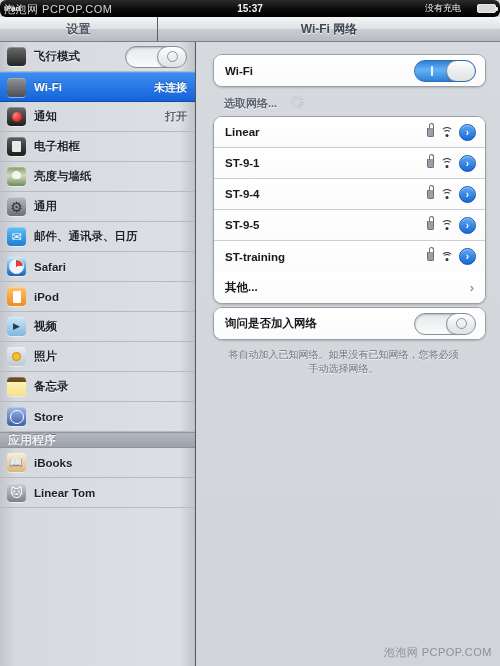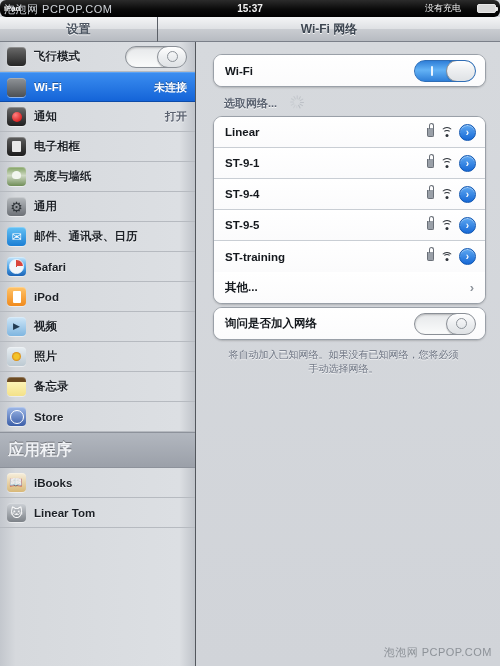--- a/index.html
+++ b/index.html
@@ -98,27 +98,27 @@
   .slabel {
     font-size: 11.5px; font-weight: bold; color: #1c2026;
     text-shadow: 0 1px 0 rgba(255,255,255,0.65);
     margin-left: 8px; white-space: nowrap;
   }
   .svalue {
     margin-left: auto; font-size: 11px; font-weight: bold;
     color: #5b6270; text-shadow: 0 1px 0 rgba(255,255,255,0.65);
   }
   .sheader {
-    height: 36px;
+    height: 16px;
     background: linear-gradient(to bottom, #b2b7bf 0%, #9ba0a9 100%);
     border-top: 1px solid #8d929b;
     border-bottom: 1px solid #8d929b;
     display: flex; align-items: center;
     padding-left: 8px;
-    font-size: 16px; font-weight: bold; color: #f0f2f5;
+    font-size: 12px; font-weight: bold; color: #f0f2f5;
     text-shadow: 0 -1px 0 rgba(0,0,0,0.35);
   }
   .sblank { flex: 1; }
 
   
   .sicon {
     width: 19px; height: 19px;
     border-radius: 4px;
     flex: 0 0 19px;
     position: relative;

